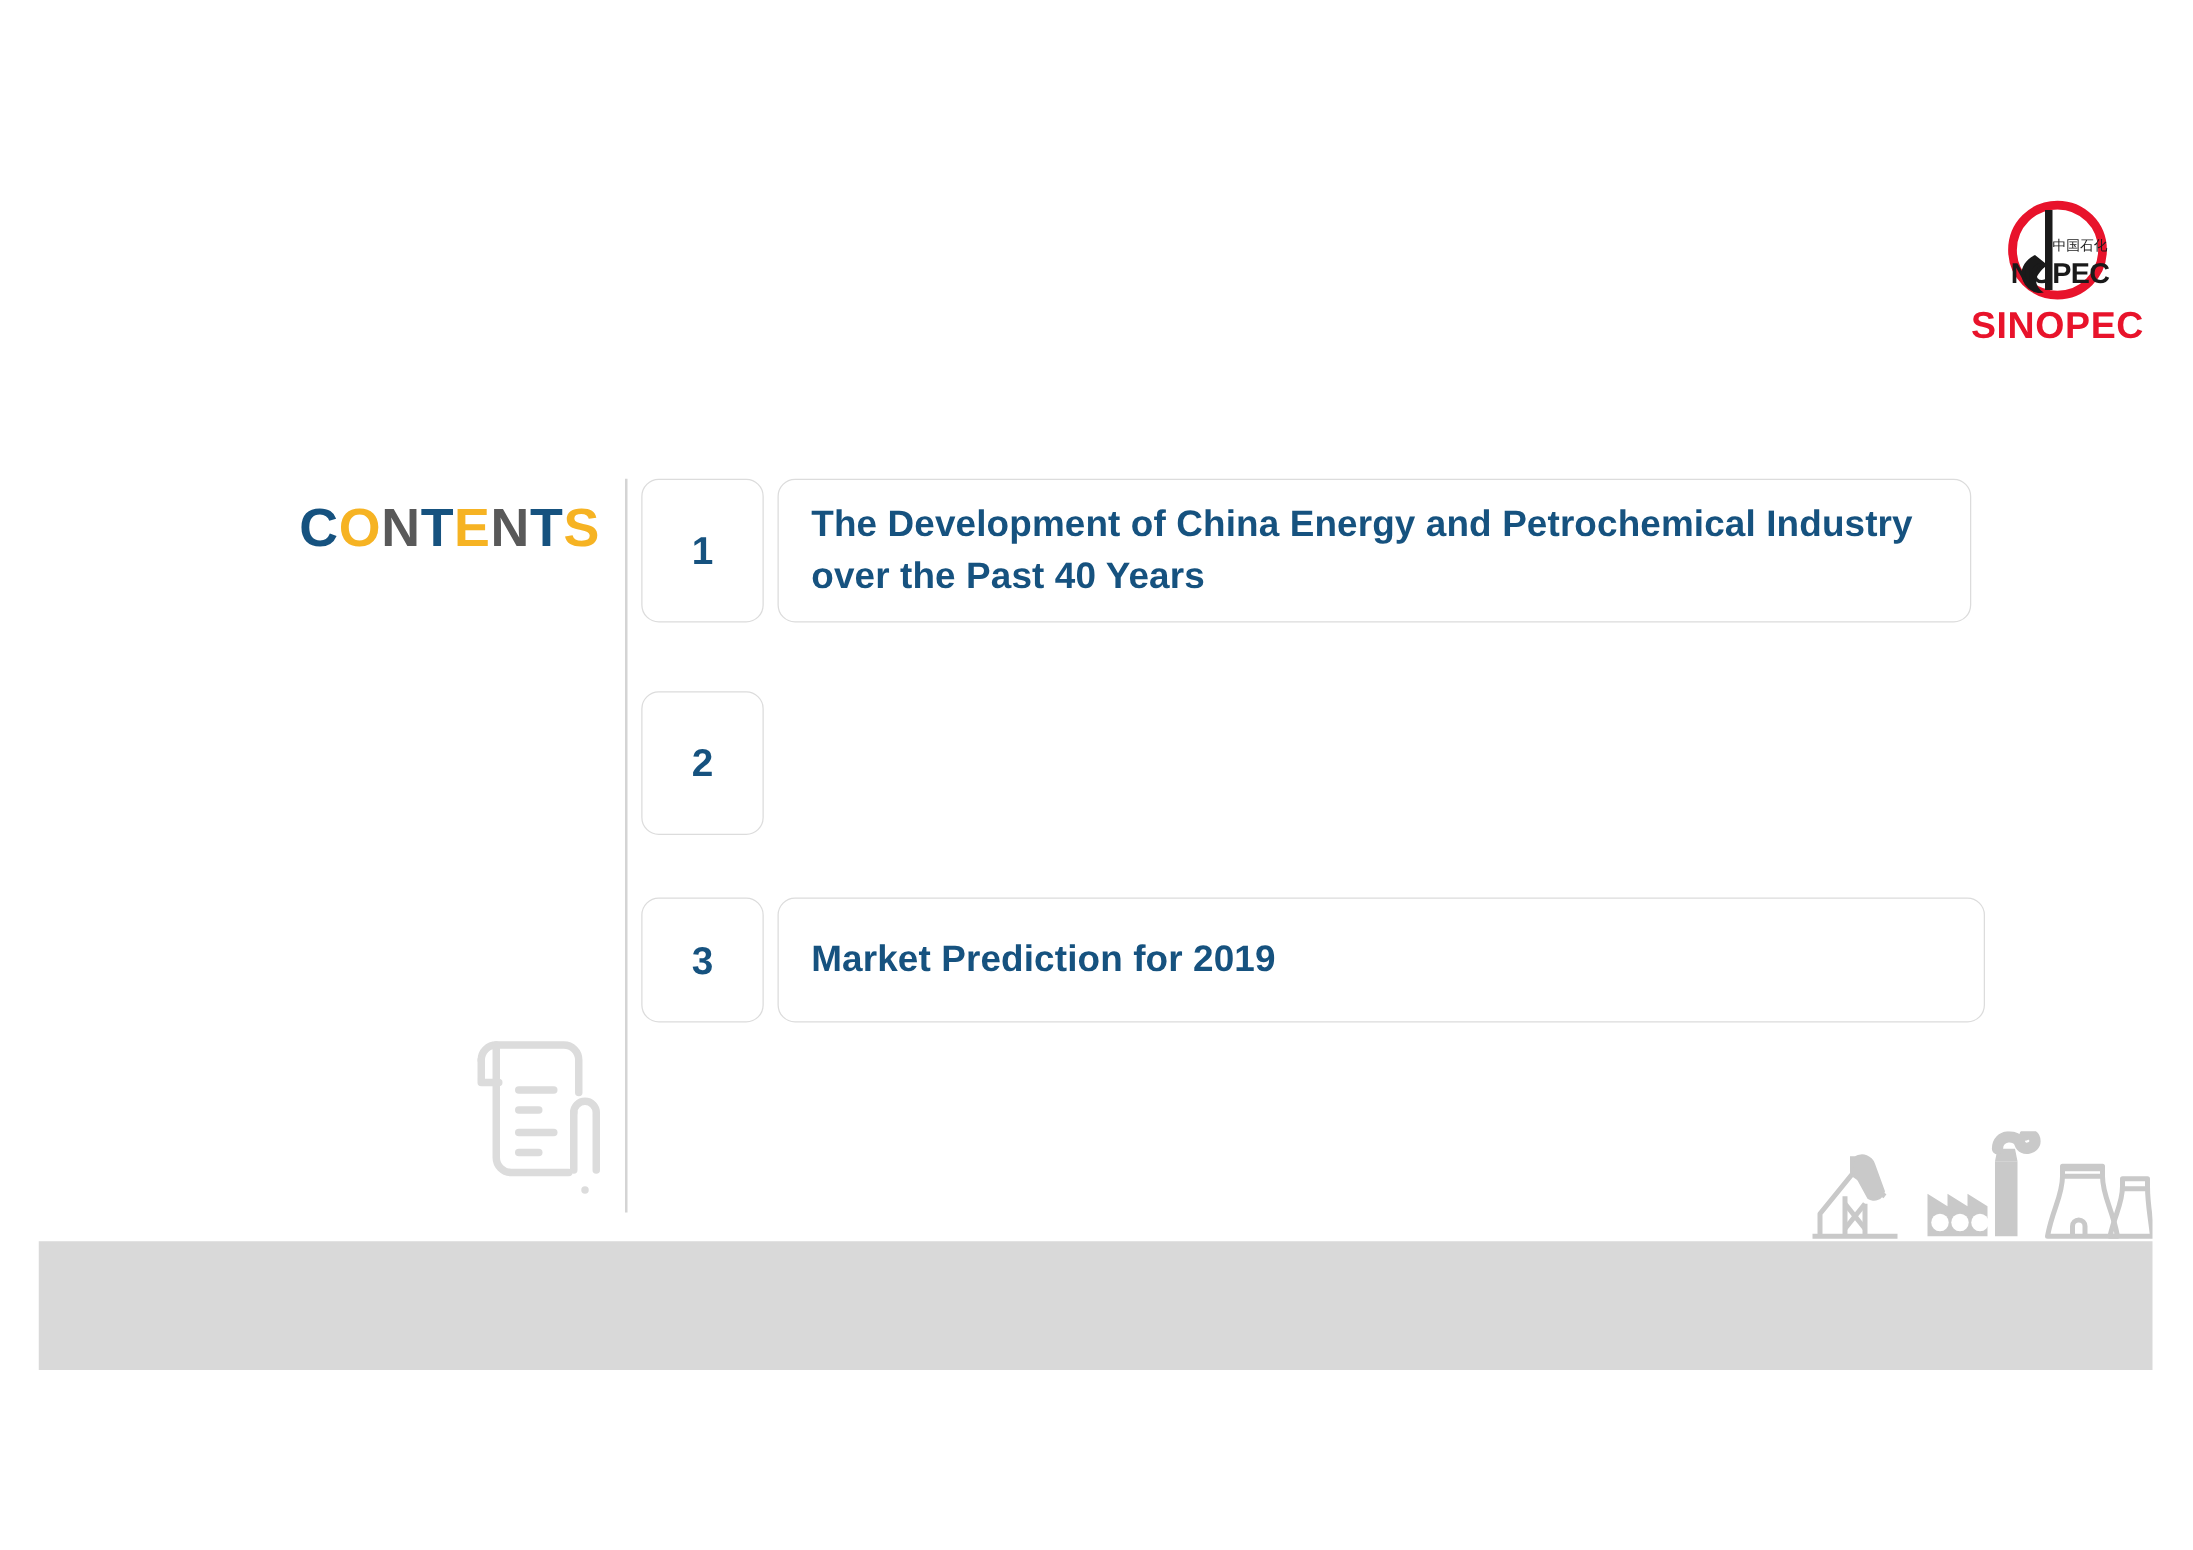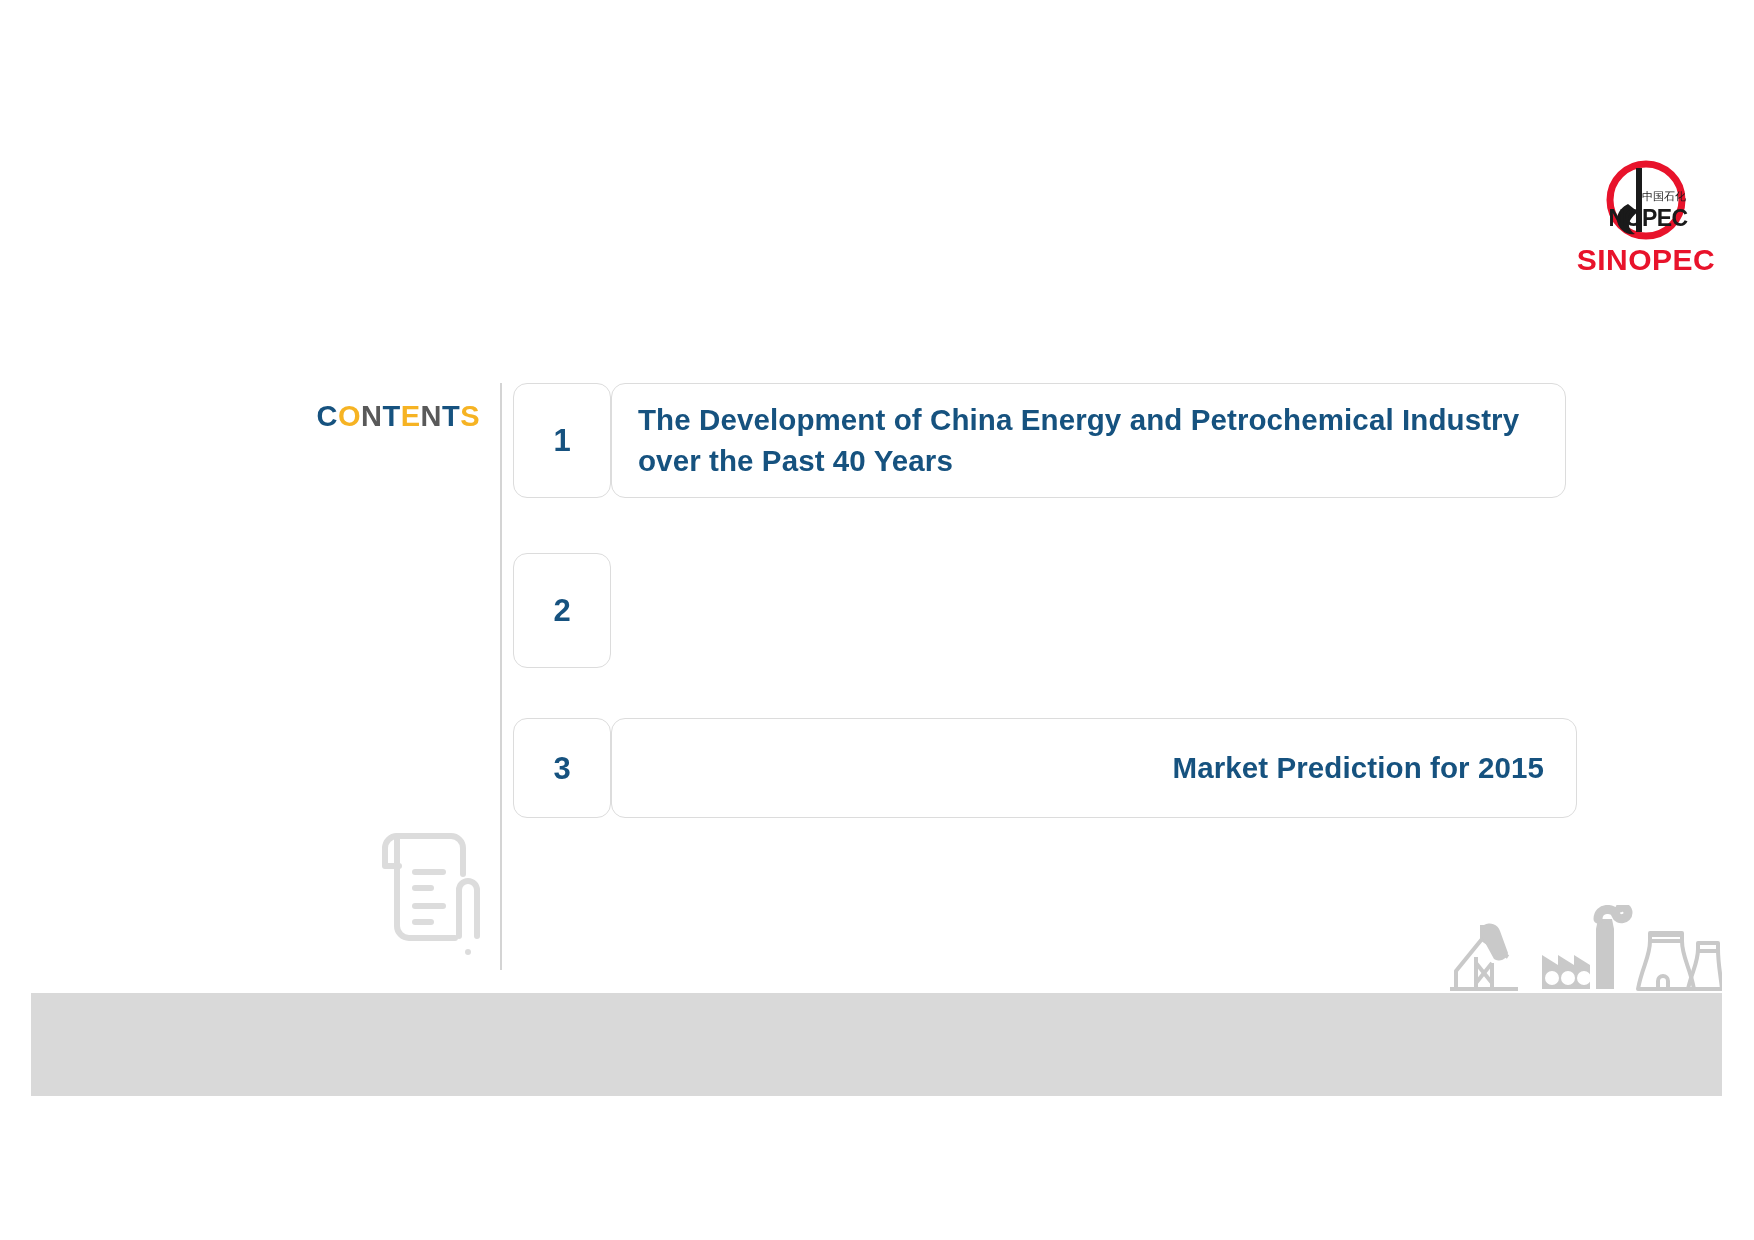--- a/index.html
+++ b/index.html
@@ -28,21 +28,21 @@
   }
   #logo svg { display: block; width: 148px; height: 120px; }
 
   
   #contents-title {
     position: absolute;
     left: 190px;
     top: 402px;
     width: 290px;
     text-align: right;
-    font-size: 29px;
+    font-size: 43px;
     font-weight: bold;
     letter-spacing: 0.5px;
     white-space: nowrap;
     line-height: 1;
   }
   #contents-title span { display: inline; }
 
   
   #divider {
     position: absolute;
@@ -76,28 +76,28 @@
     box-sizing: border-box;
   }
   .num-box .num {
     font-size: 31px;
     font-weight: bold;
     color: #16527F;
     line-height: 1;
   }
 
   .text-box {
+    margin-left: 11px;
     border: 1.6px solid #dcdcdc;
     border-radius: 14px;
     background: #ffffff;
     display: flex;
     align-items: center;
     box-sizing: border-box;
     padding: 0 32px 0 26px;
-    justify-content: flex-end;
   }
   #row-1 .text-box { width: 955px; flex: 0 0 955px; }
   #row-2 .text-box { width: 966px; flex: 0 0 966px; }
   #row-3 .text-box { width: 966px; flex: 0 0 966px; }
 
   .text-box .label {
     font-size: 29.5px;
     font-weight: bold;
     color: #16527F;
     line-height: 1.36;
@@ -176,21 +176,21 @@
     <div class="num-box">
       <span class="num">2</span>
     </div>
   </div>
 
   <div class="row" id="row-3">
     <div class="num-box">
       <span class="num">3</span>
     </div>
     <div class="text-box">
-      <span class="label">Market Prediction for 2015</span>
+      <span class="label">Market Prediction for 2019</span>
     </div>
   </div>
 
   <div id="doc-icon">
     <svg viewBox="0 0 130 145" xmlns="http://www.w3.org/2000/svg" fill="none" stroke="#dcdcdc" stroke-width="6" stroke-linecap="round" stroke-linejoin="round">
 
       <path d="M30 30 a12 12 0 0 1 12 -12 L96 18 a12 12 0 0 1 12 12 L108 56"></path>
       <path d="M30 30 L30 48 L44 48"></path>
 
       <path d="M42 18 L42 108 a12 12 0 0 0 12 12 L100 120"></path>

